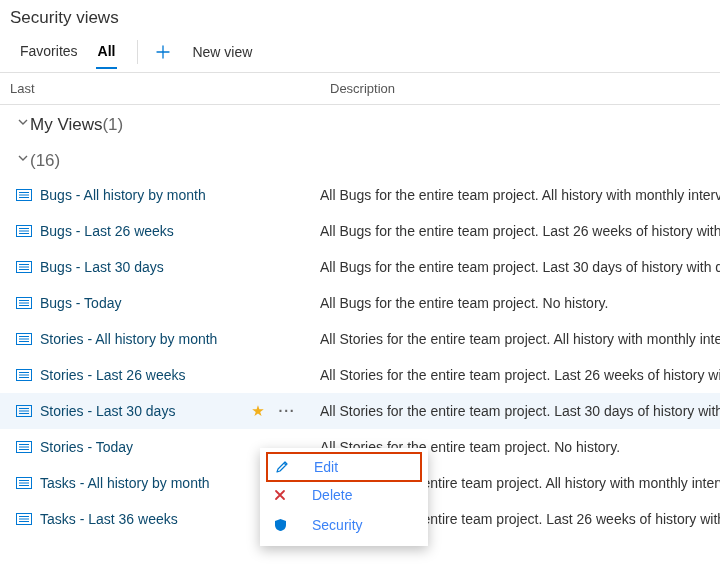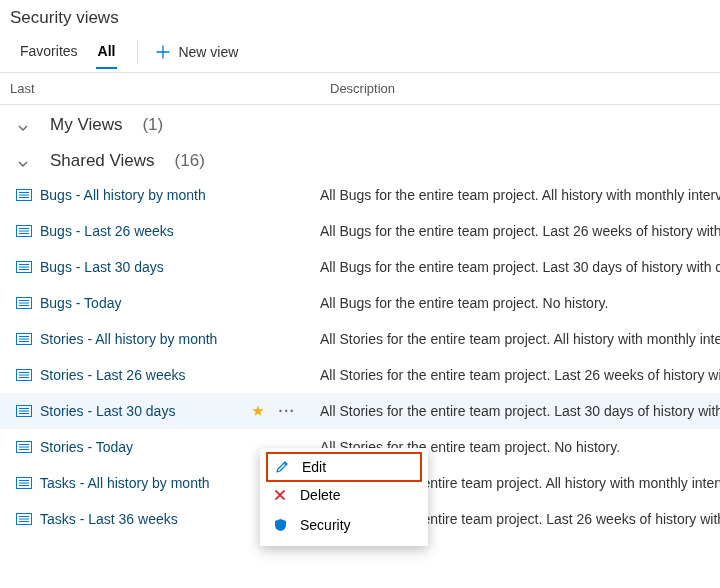--- a/index.html
+++ b/index.html
@@ -44,40 +44,40 @@
   }
   .toolbar-sep {
     width: 1px;
     height: 24px;
     background: #ddd;
     margin: 0 12px;
   }
   .new-view {
     display: flex;
     align-items: center;
-    gap: 8px;
+    gap: 22px;
     cursor: pointer;
     padding: 6px;
     justify-content: center;
   }
   .plus-icon svg { display: block; }
   .header-row {
     display: flex;
     border-top: 1px solid #e0e0e0;
     border-bottom: 1px solid #e0e0e0;
     padding: 8px 10px;
     color: #555;
     font-size: 13px;
   }
   .col-name { width: 320px; }
   .col-desc { flex: 1; }
   .group {
     display: flex;
-    align-items: flex-end;
-    gap: 20px;
+    align-items: flex-start;
+    gap: 0;
     padding: 10px 16px 6px 16px;
     font-size: 17px;
     color: #333;
     cursor: pointer;
   }
   .group .chev { display: flex; }
   .group .count { color: #666; }
   .rows { }
   .row {
     display: flex;
@@ -131,25 +131,25 @@
     top: 448px;
     width: 168px;
     background: #fff;
     box-shadow: 0 4px 12px rgba(0,0,0,0.25);
     padding: 6px 0;
     z-index: 10;
   }
   .context-menu .item {
     display: flex;
     align-items: center;
-    gap: 12px;
+    gap: 24px;
     padding: 7px 12px;
     cursor: pointer;
     font-size: 14px;
-    color: #000000;
+    color: #3b82f6;
   }
   .context-menu .item .ci { width: 16px; height: 16px; display:flex; align-items:center; justify-content:center;}
   .edit-highlight {
     border: 2px solid #d83b01;
     margin: -2px 6px;
     padding: 5px 6px !important;
   }
 </style>
 </head>
 <body>
@@ -184,21 +184,20 @@
   <span>My Views</span>
   <span class="count">(1)</span>
 </div>
 
 <div class="group">
   <span class="chev">
     <svg width="14" height="14" viewBox="0 0 14 14">
         <path d="M3 5l4 4 4-4" stroke="#666" stroke-width="1.4" fill="none"></path>
       </svg>
   </span>
-  <span>Shared Views</span>
   <span class="count">(16)</span>
 </div>
 
 <div class="rows" id="rows">
     <div class="row">
       <span class="view-icon">
         <svg width="16" height="12" viewBox="0 0 16 12">
           <rect x="0.5" y="0.5" width="15" height="11" fill="none" stroke="#0078d4"></rect>
           <line x1="3" y1="3.5" x2="13" y2="3.5" stroke="#0078d4"></line>
           <line x1="3" y1="6" x2="13" y2="6" stroke="#0078d4"></line>

